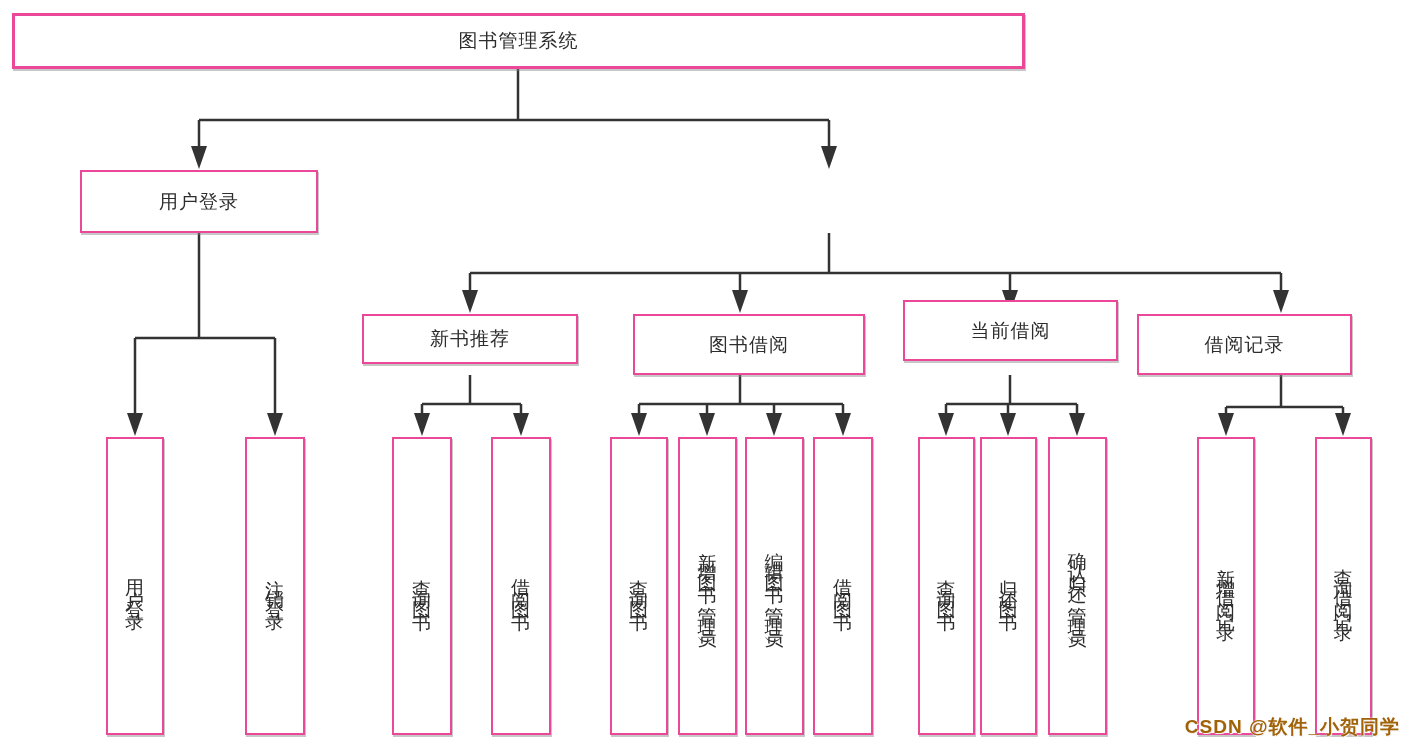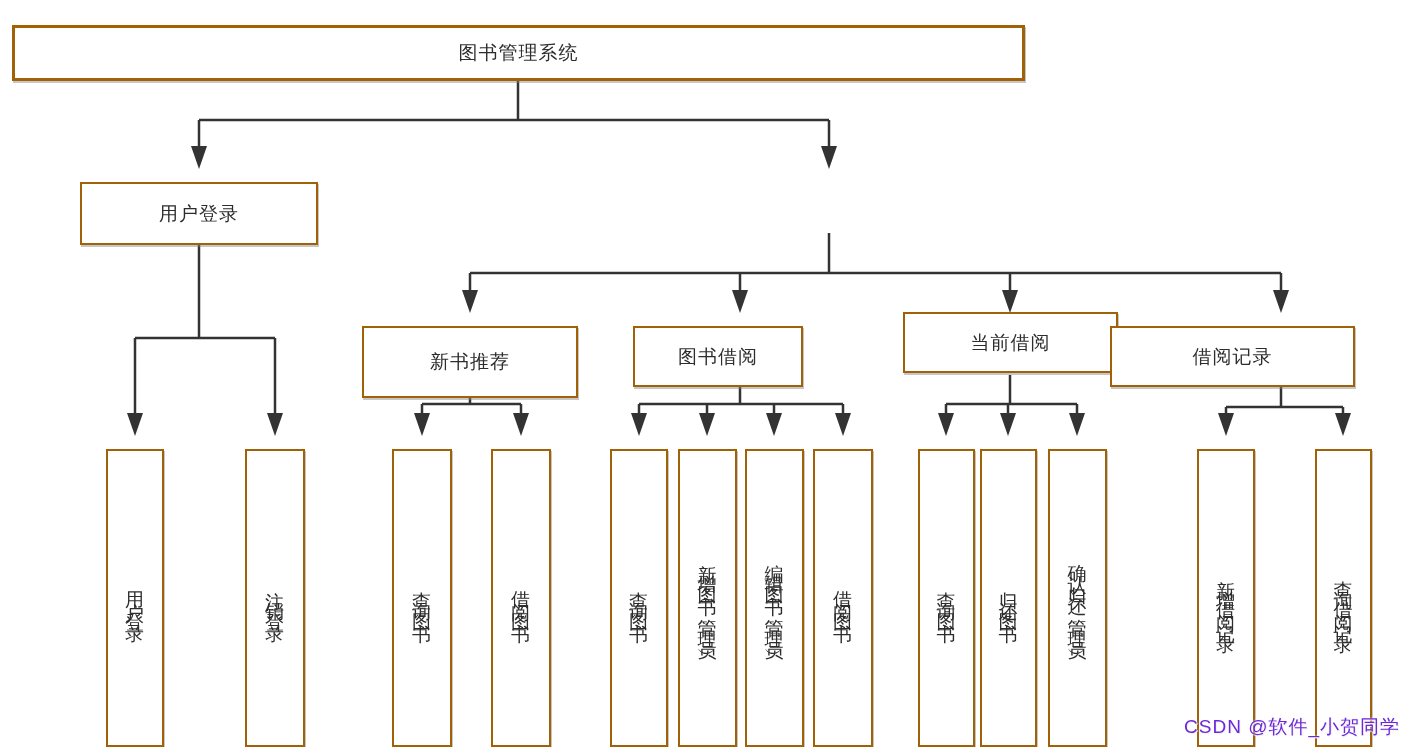--- a/index.html
+++ b/index.html
@@ -10,44 +10,44 @@
     font-family:"Liberation Sans","DejaVu Sans",sans-serif;
     overflow:hidden;
   }
   .wires{position:absolute;left:0;top:0;}
   .wires line{stroke:#333333;stroke-width:2.5;}
   .wires polygon{fill:#333333;stroke:none;}
   .node{
     position:absolute;
     box-sizing:border-box;
     background:#ffffff;
-    border:2px solid #a16207;
+    border:2px solid #ec4899;
     display:flex;align-items:center;justify-content:center;
     color:#2d2d2d;
     font-size:19px;
     box-shadow:1px 2px 0 rgba(130,130,130,.45);
-    margin-top:12px;
   }
   .node.root{border-width:3px;}
   .htext{white-space:nowrap;letter-spacing:1px;}
   .vtext{
     writing-mode:vertical-rl;
     text-orientation:mixed;
     letter-spacing:11px;
     line-height:1;
     white-space:nowrap;
   }
   .watermark{
     position:absolute;
     right:5px;bottom:7px;
     font-size:19px;
-    color:#6d28d9;
+    color:#a16207;
     text-shadow:0 0 2px #ffffff,1px 1px 0 #eeeeee;
     letter-spacing:1px;
     z-index:5;
+    font-weight:bold;
   }
 </style>
 </head>
 <body>
 
 <div class="canvas">
 
   <svg class="wires" width="1405" height="747" viewBox="0 0 1405 747" aria-hidden="true">
 
     <g>
@@ -125,30 +125,30 @@
   </svg>
 
   <div class="node root" style="left:12px;top:13px;width:1013px;height:56px">
     <span class="htext">图书管理系统</span>
   </div>
 
   <div class="node" style="left:80px;top:170px;width:238px;height:63px">
     <span class="htext">用户登录</span>
   </div>
 
-  <div class="node" style="left:362px;top:314px;width:216px;height:72px">
+  <div class="node" style="left:362px;top:314px;width:216px;height:50px">
     <span class="htext">新书推荐</span>
   </div>
-  <div class="node" style="left:633px;top:314px;width:170px;height:61px">
+  <div class="node" style="left:633px;top:314px;width:232px;height:61px">
     <span class="htext">图书借阅</span>
   </div>
   <div class="node" style="left:903px;top:300px;width:215px;height:61px">
     <span class="htext">当前借阅</span>
   </div>
-  <div class="node" style="left:1110px;top:314px;width:245px;height:61px">
+  <div class="node" style="left:1137px;top:314px;width:215px;height:61px">
     <span class="htext">借阅记录</span>
   </div>
 
   <div class="node" style="left:106px;top:437px;width:58px;height:298px">
     <span class="vtext">用户登录</span>
   </div>
   <div class="node" style="left:245px;top:437px;width:60px;height:298px">
     <span class="vtext">注销登录</span>
   </div>
 

